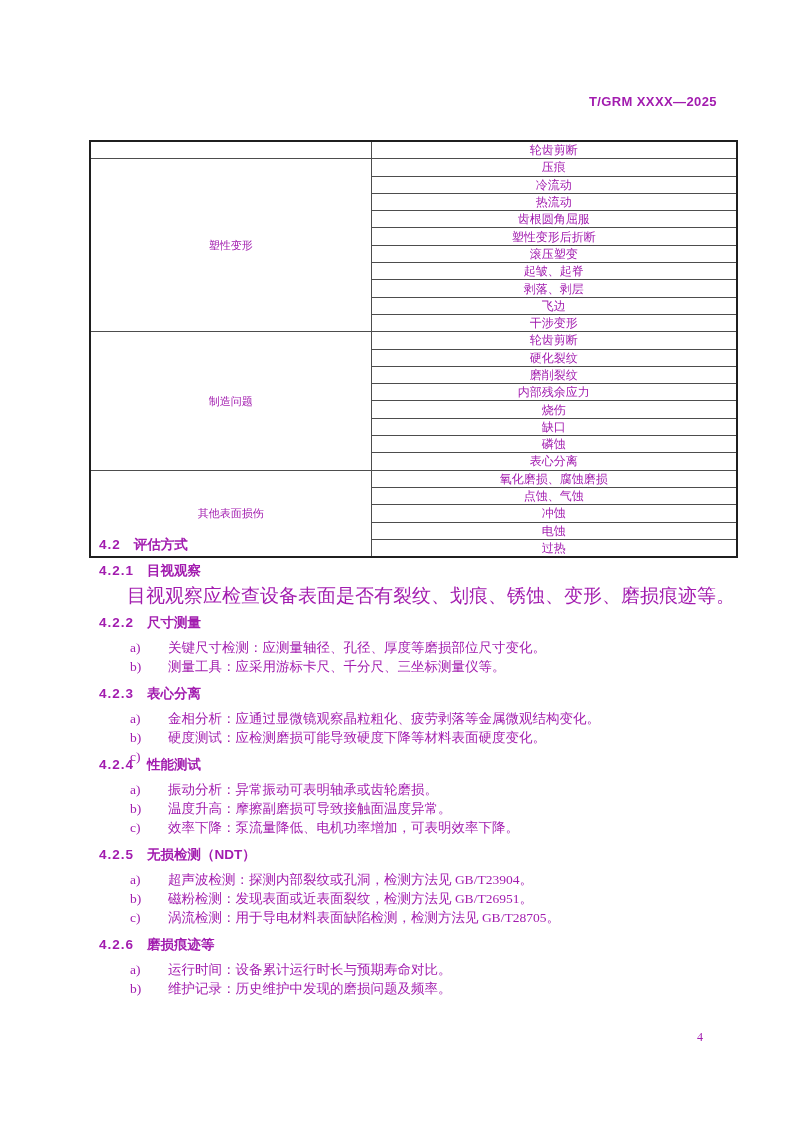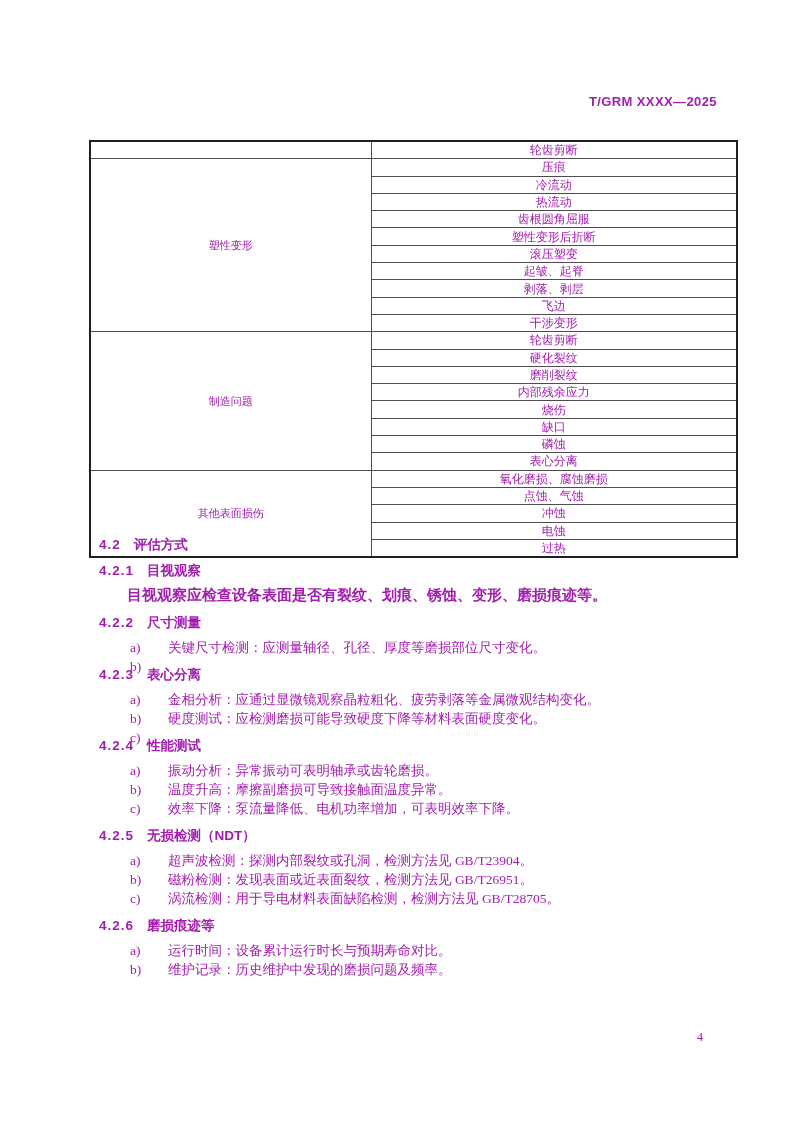--- a/index.html
+++ b/index.html
@@ -31,23 +31,22 @@
     position:absolute; left:89px; top:520px; width:648px;margin-left:10px;
   }
   .h {
     font-family:"Liberation Sans","DejaVu Sans",sans-serif;
     font-weight:bold; font-size:13.5px; line-height:16px;
     margin:10px 0 7px;
   }
   .h.first { margin-top:17px; }
   .hnum { margin-right:13px; letter-spacing:1px; }
   .para {
-    font-size:15px; line-height:19px; margin:0;
+    font-size:19px; line-height:19px; margin:0;
     text-indent:28px;
-    font-weight:bold;
   }
   .li {
     position:relative; font-size:13.5px; line-height:19px;
     padding-left:69px; margin:0;
   }
   .li .lab {
     position:absolute; left:31px; top:0;
     font-family:"Liberation Serif","DejaVu Serif",serif;
   }
   .footer-pagenum {
@@ -148,21 +147,21 @@
         </tr>
       </tbody>
   </table>
 
   <div class="content">
       <div class="h first"><span class="hnum">4.2</span><span class="htitle">评估方式</span></div>
       <div class="h"><span class="hnum">4.2.1</span><span class="htitle">目视观察</span></div>
       <div class="para">目视观察应检查设备表面是否有裂纹、划痕、锈蚀、变形、磨损痕迹等。</div>
       <div class="h"><span class="hnum">4.2.2</span><span class="htitle">尺寸测量</span></div>
       <div class="li"><span class="lab">a)</span><span class="litext">关键尺寸检测：应测量轴径、孔径、厚度等磨损部位尺寸变化。</span></div>
-      <div class="li"><span class="lab">b)</span></div>
+      <div class="li"><span class="lab">b)</span><span class="litext">测量工具：应采用游标卡尺、千分尺、三坐标测量仪等。</span></div>
       <div class="h"><span class="hnum">4.2.3</span><span class="htitle">表心分离</span></div>
       <div class="li"><span class="lab">a)</span><span class="litext">金相分析：应通过显微镜观察晶粒粗化、疲劳剥落等金属微观结构变化。</span></div>
       <div class="li"><span class="lab">b)</span><span class="litext">硬度测试：应检测磨损可能导致硬度下降等材料表面硬度变化。</span></div>
       <div class="li"><span class="lab">c)</span></div>
       <div class="h"><span class="hnum">4.2.4</span><span class="htitle">性能测试</span></div>
       <div class="li"><span class="lab">a)</span><span class="litext">振动分析：异常振动可表明轴承或齿轮磨损。</span></div>
       <div class="li"><span class="lab">b)</span><span class="litext">温度升高：摩擦副磨损可导致接触面温度异常。</span></div>
       <div class="li"><span class="lab">c)</span><span class="litext">效率下降：泵流量降低、电机功率增加，可表明效率下降。</span></div>
       <div class="h"><span class="hnum">4.2.5</span><span class="htitle">无损检测（NDT）</span></div>
       <div class="li"><span class="lab">a)</span><span class="litext">超声波检测：探测内部裂纹或孔洞，检测方法见 GB/T23904。</span></div>

